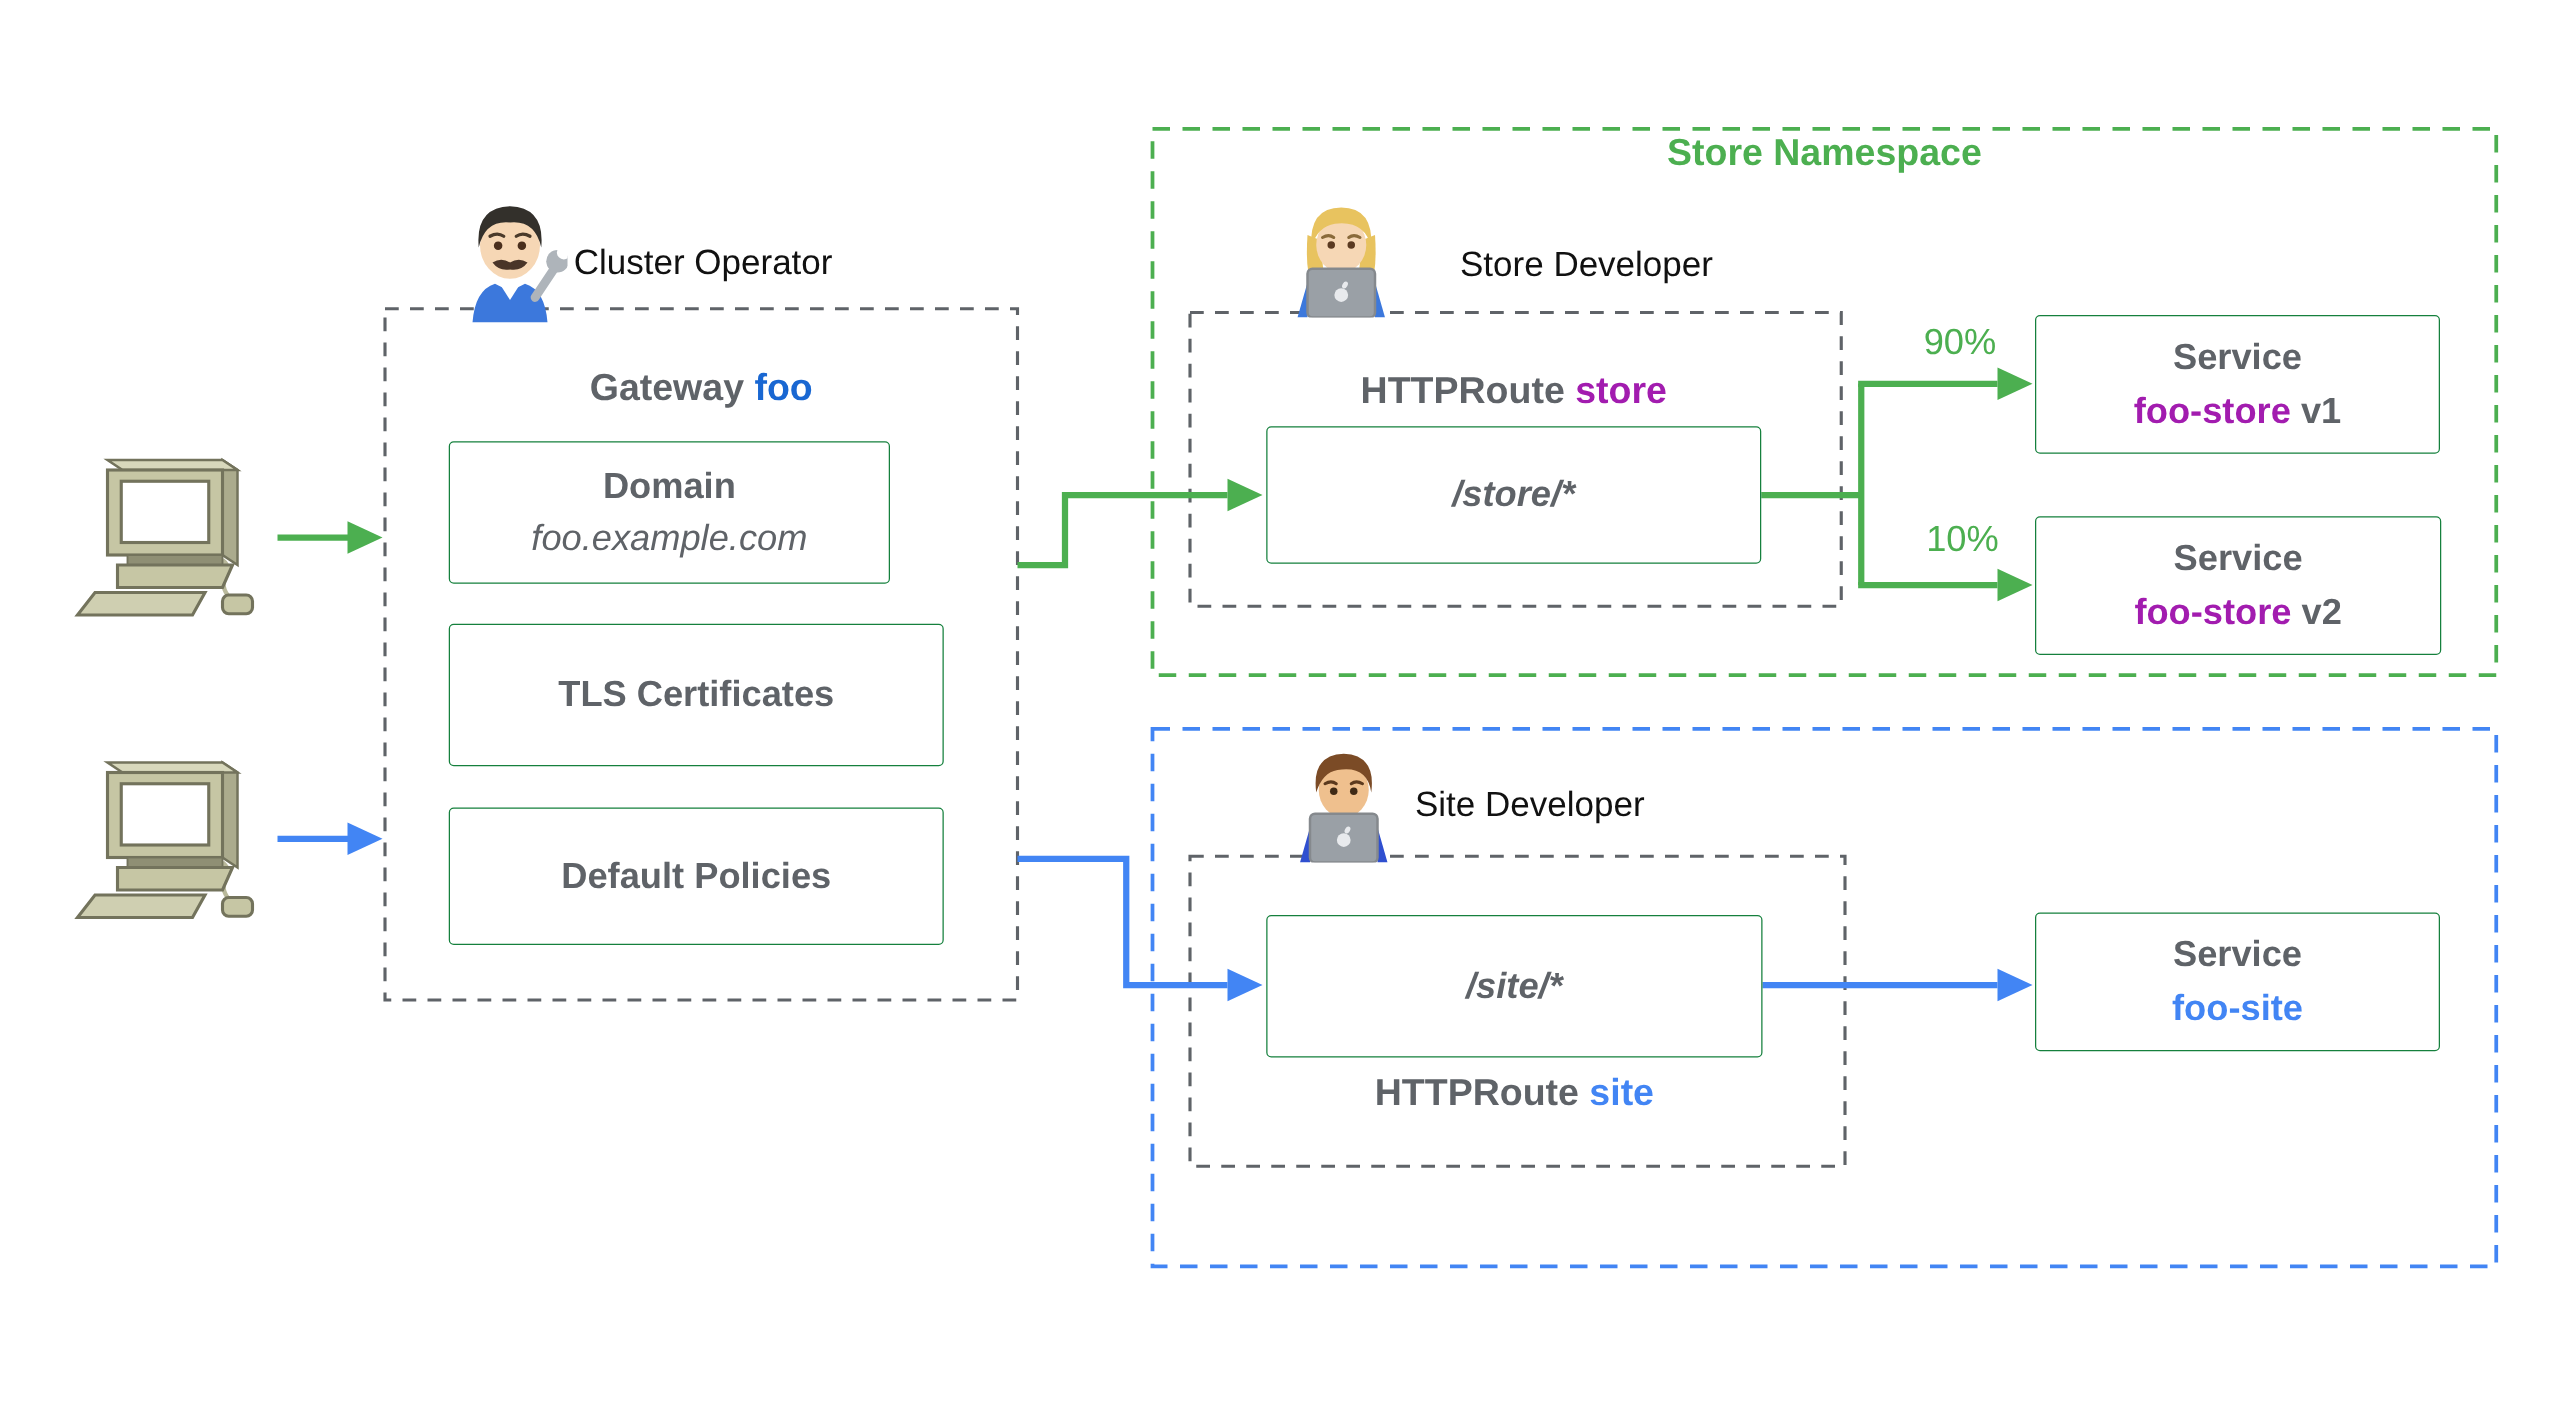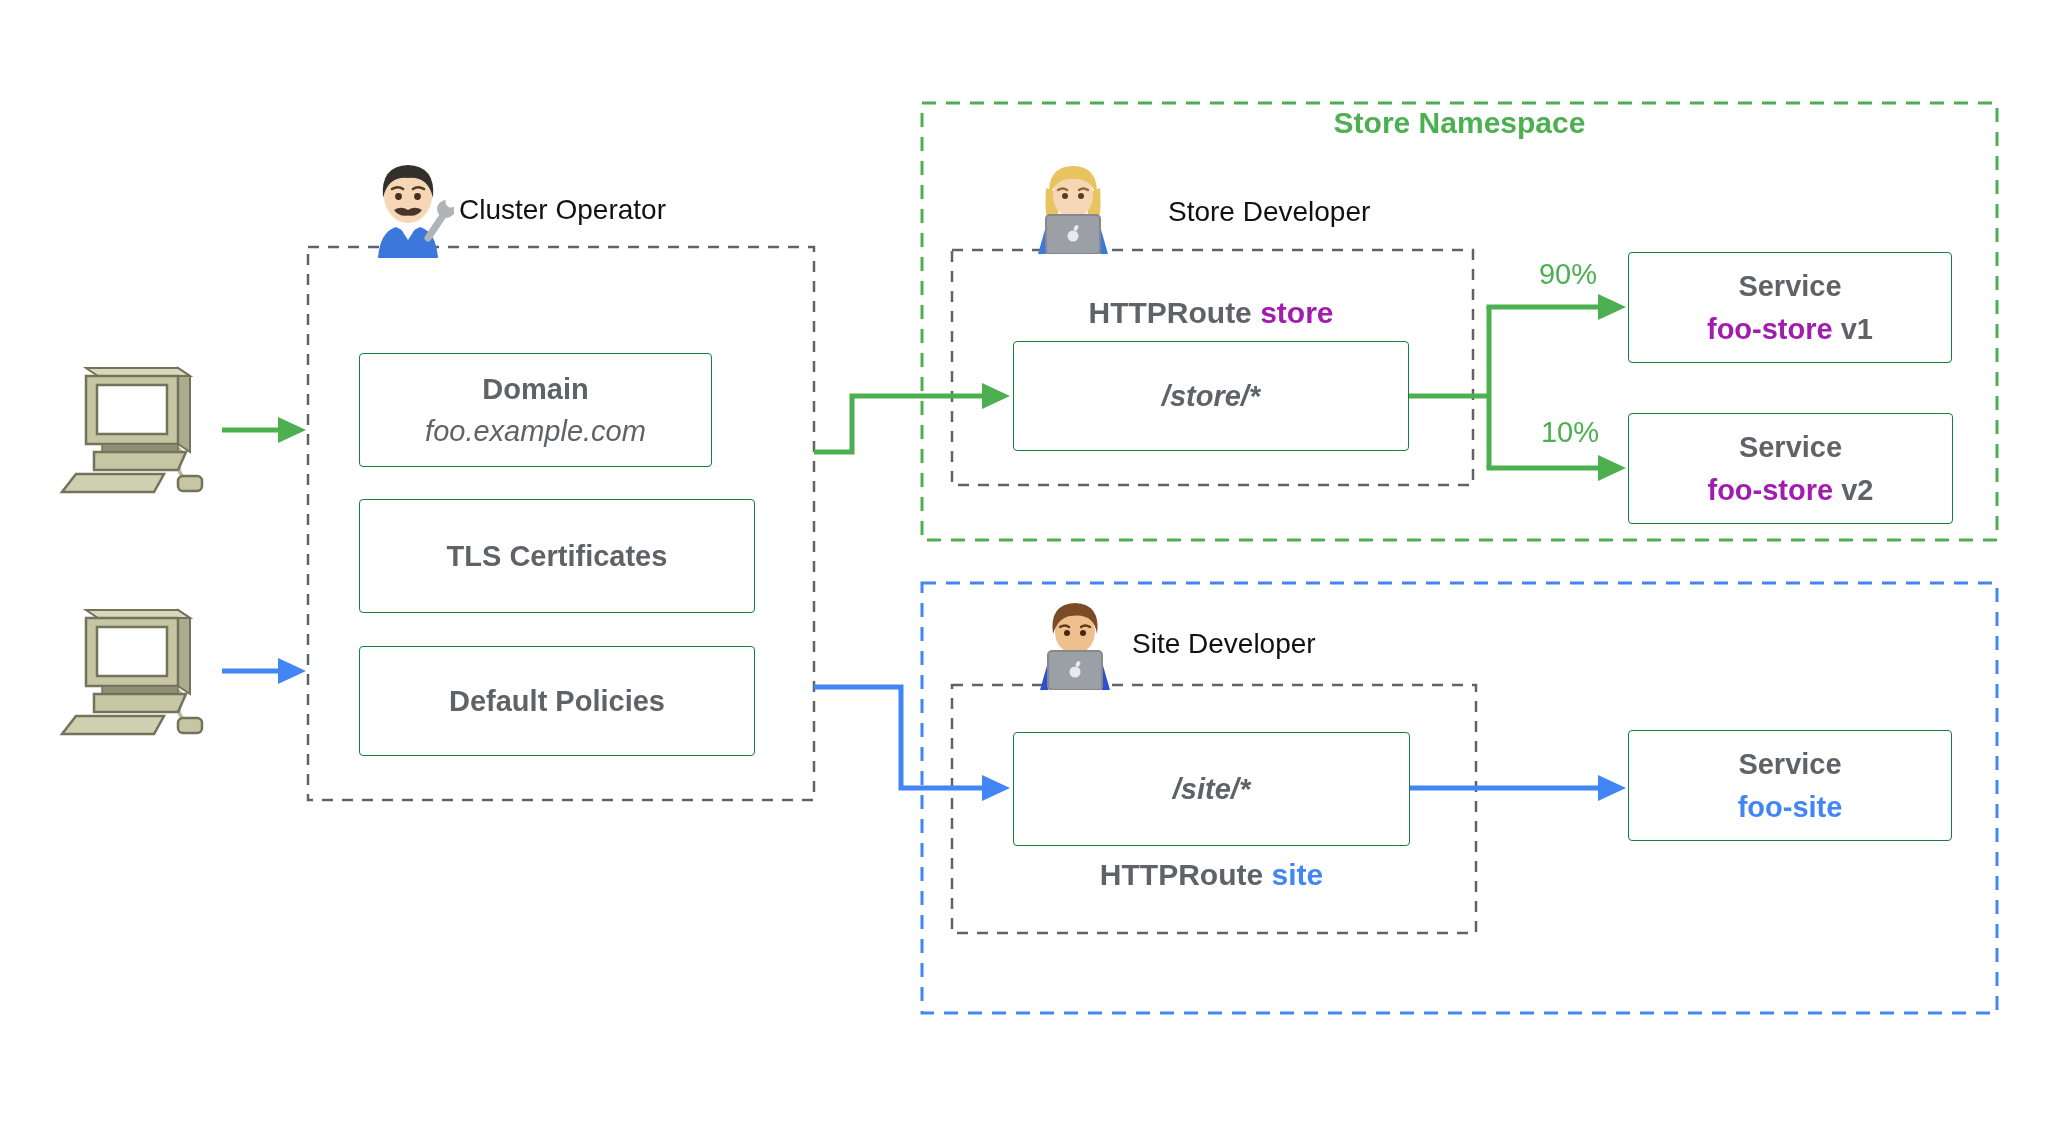--- a/index.html
+++ b/index.html
@@ -160,20 +160,21 @@
     <circle cx="41" cy="76" r="5.5" fill="#e8eaed"></circle>
     <ellipse cx="44" cy="68" rx="2" ry="3" fill="#e8eaed" transform="rotate(30 44 68)"></ellipse>
   </svg>
 
   <div class="lbl person-label" id="label-operator">Cluster Operator</div>
   <div class="lbl person-label" id="label-store-dev">Store Developer</div>
   <div class="lbl person-label" id="label-site-dev">Site Developer</div>
 
   <div class="lbl center-lbl" id="label-store-ns">Store Namespace</div>
 
+  <div class="lbl center-lbl" id="gateway-title"><span class="gray-text">Gateway</span> <span class="darkblue-text">foo</span></div>
 
   <div class="box" id="box-domain">
     <div>Domain</div>
     <div class="sub">foo.example.com</div>
   </div>
   <div class="box" id="box-tls">
     <div>TLS Certificates</div>
   </div>
   <div class="box" id="box-policies">
     <div>Default Policies</div>

